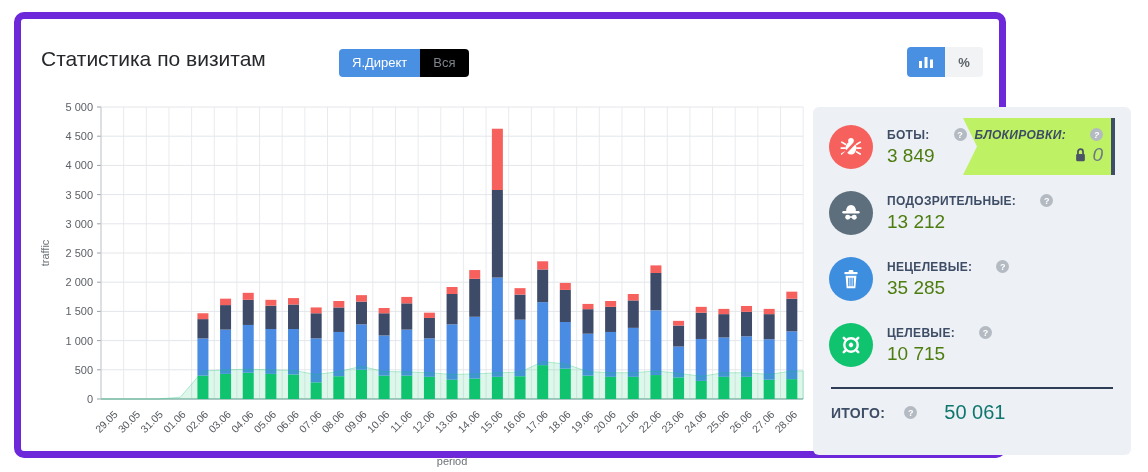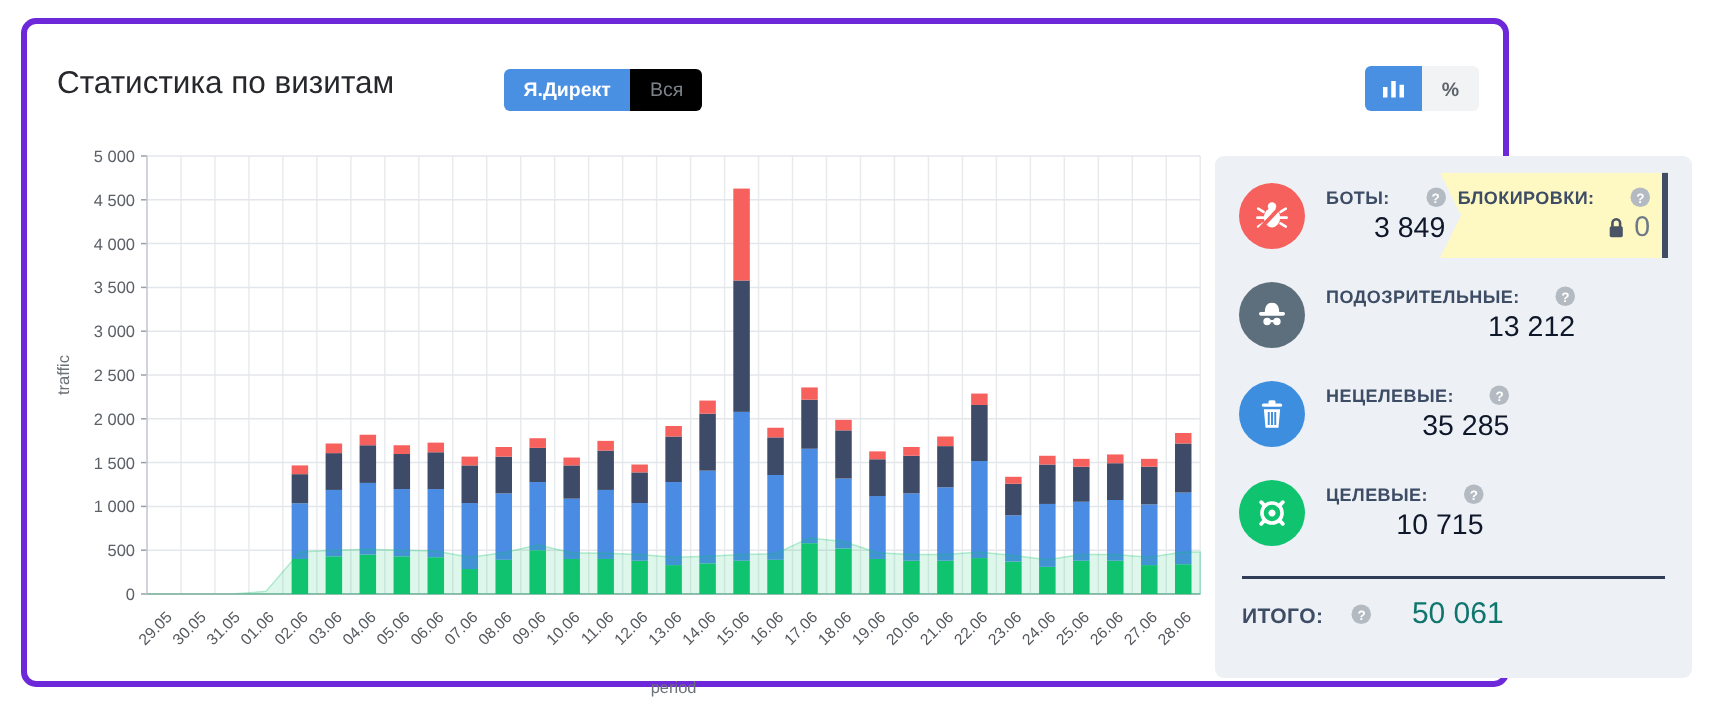--- a/index.html
+++ b/index.html
@@ -1,45 +1,45 @@
 <!DOCTYPE html>
 <html><head>
 <meta charset="utf-8">
 <style>
   html,body{margin:0;padding:0;background:#ffffff;width:1148px;height:472px;
     font-family:"Liberation Sans","DejaVu Sans",sans-serif;overflow:hidden;}
   .card{position:absolute;left:14px;top:12px;width:992px;height:446px;
-    background:#fff;border:4px solid #6d28d9;border-radius:10px;box-sizing:border-box;padding-left:41px;}
+    background:#fff;border:7px solid #6d28d9;border-radius:10px;box-sizing:border-box;padding-left:41px;}
   .page-title{position:absolute;left:20px;top:28px;font-size:21px;font-weight:500;color:#26282c;}
   .toggle-group{position:absolute;left:318px;top:30px;display:flex;border-radius:4px;overflow:hidden;}
   .toggle{padding:7px 13px;font-size:13px;line-height:14px;cursor:pointer;}
-  .toggle.active{background:#4a90e2;color:#fff;font-weight:bold;}
+  .toggle.active{background:#4a90e2;color:#fff;font-weight:normal;}
   .toggle.inactive{background:#000000;color:#7d838a;font-weight:400;}
   .view-toggle{position:absolute;right:16px;top:28px;display:flex;border-radius:4px;overflow:hidden;}
   .view-btn{width:38px;height:30px;display:flex;align-items:center;justify-content:center;cursor:pointer;}
   .view-btn.active{background:#4a90e2;}
   .view-btn.inactive{background:#f2f3f4;color:#5d636a;font-size:13px;font-weight:bold;}
   .chart-wrap{position:absolute;left:16px;top:80px;}
   .ytick{font-size:11px;fill:#5c6167;}
   .xtick{font-size:10.5px;fill:#55595e;}
   .axis-title{font-size:11px;fill:#6b7177;}
   .panel{position:absolute;left:792px;top:88px;width:318px;height:348px;background:#edf0f4;
     border-radius:6px;box-sizing:border-box;padding:16px 16px 12px 16px;}
   .stat-row{display:flex;align-items:center;margin-bottom:18px;position:relative;min-height:48px;}
   .icon-circle{width:44px;height:44px;border-radius:50%;display:flex;align-items:center;
     justify-content:center;margin-right:14px;flex:none;}
   .label-line{display:flex;align-items:center;gap:24px;}
   .stat-label{font-size:12px;font-weight:bold;color:#3e4d66;letter-spacing:.3px;}
-  .stat-value{font-size:19px;color:#0f172a;margin-top:3px;text-align:right;}
+  .stat-value{font-size:19px;color:#4d7c0f;margin-top:3px;}
   .help{width:13px;height:13px;border-radius:50%;background:#b4bac2;color:#fff;font-size:9px;
     font-weight:bold;display:inline-flex;align-items:center;justify-content:center;flex:none;cursor:pointer;}
-  .blocks-banner{position:absolute;right:0;top:-5px;width:152px;height:57px;background:#fef9c3;
+  .blocks-banner{position:absolute;right:0;top:-5px;width:152px;height:57px;background:#bef264;
     clip-path:polygon(0 0,100% 0,100% 100%,0 100%,14px 50%);
     display:flex;flex-direction:column;justify-content:center;align-items:flex-end;
-    padding:0 12px 0 22px;box-sizing:border-box;}
+    padding:0 12px 0 22px;box-sizing:border-box;font-style:italic;}
   .blocks-bar{position:absolute;right:0;top:0;width:4px;height:100%;background:#3f4d66;}
   .blocks-value{display:flex;align-items:center;gap:4px;font-size:19px;color:#6e7987;margin-top:2px;}
   .divider{border-top:2px solid #2f3d57;margin:2px 2px 12px 2px;}
   .total-row{display:flex;align-items:center;gap:19px;padding-left:2px;}
   .total-label{font-size:14px;font-weight:bold;color:#3e4d66;letter-spacing:.3px;}
   .total-value{font-size:20px;color:#0f766e;margin-left:8px;}
 </style>
 </head>
 <body>
 

